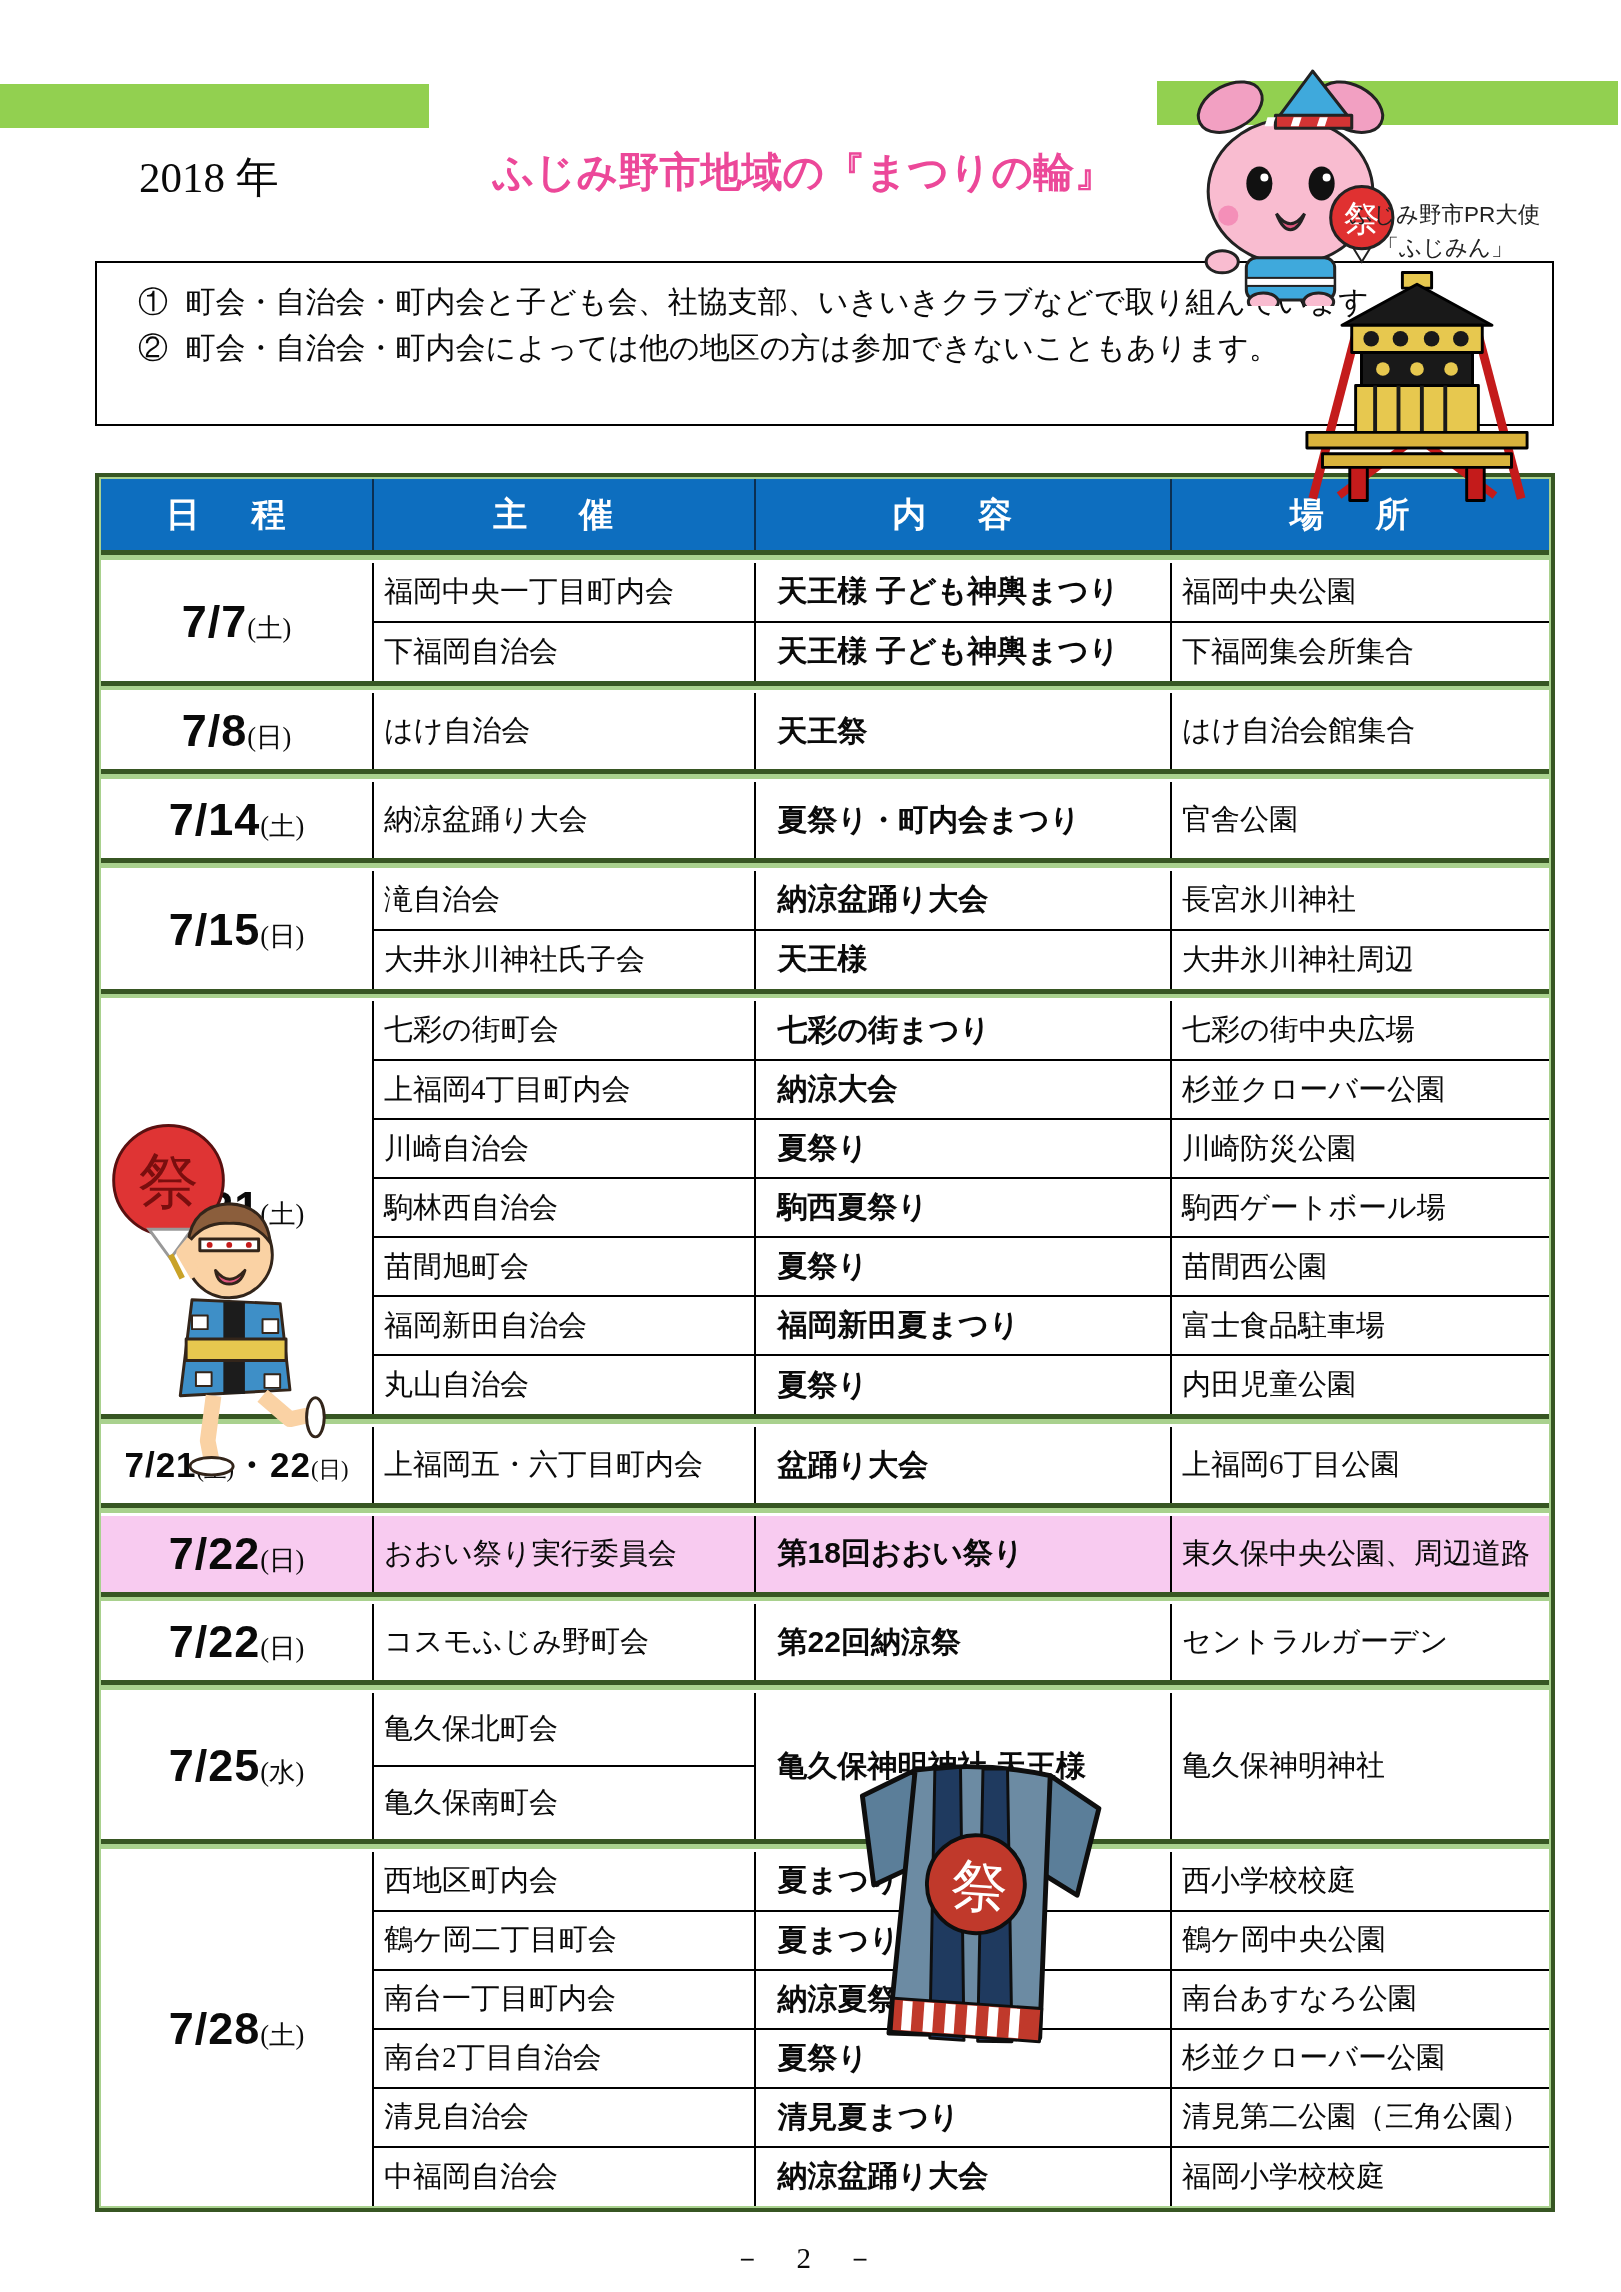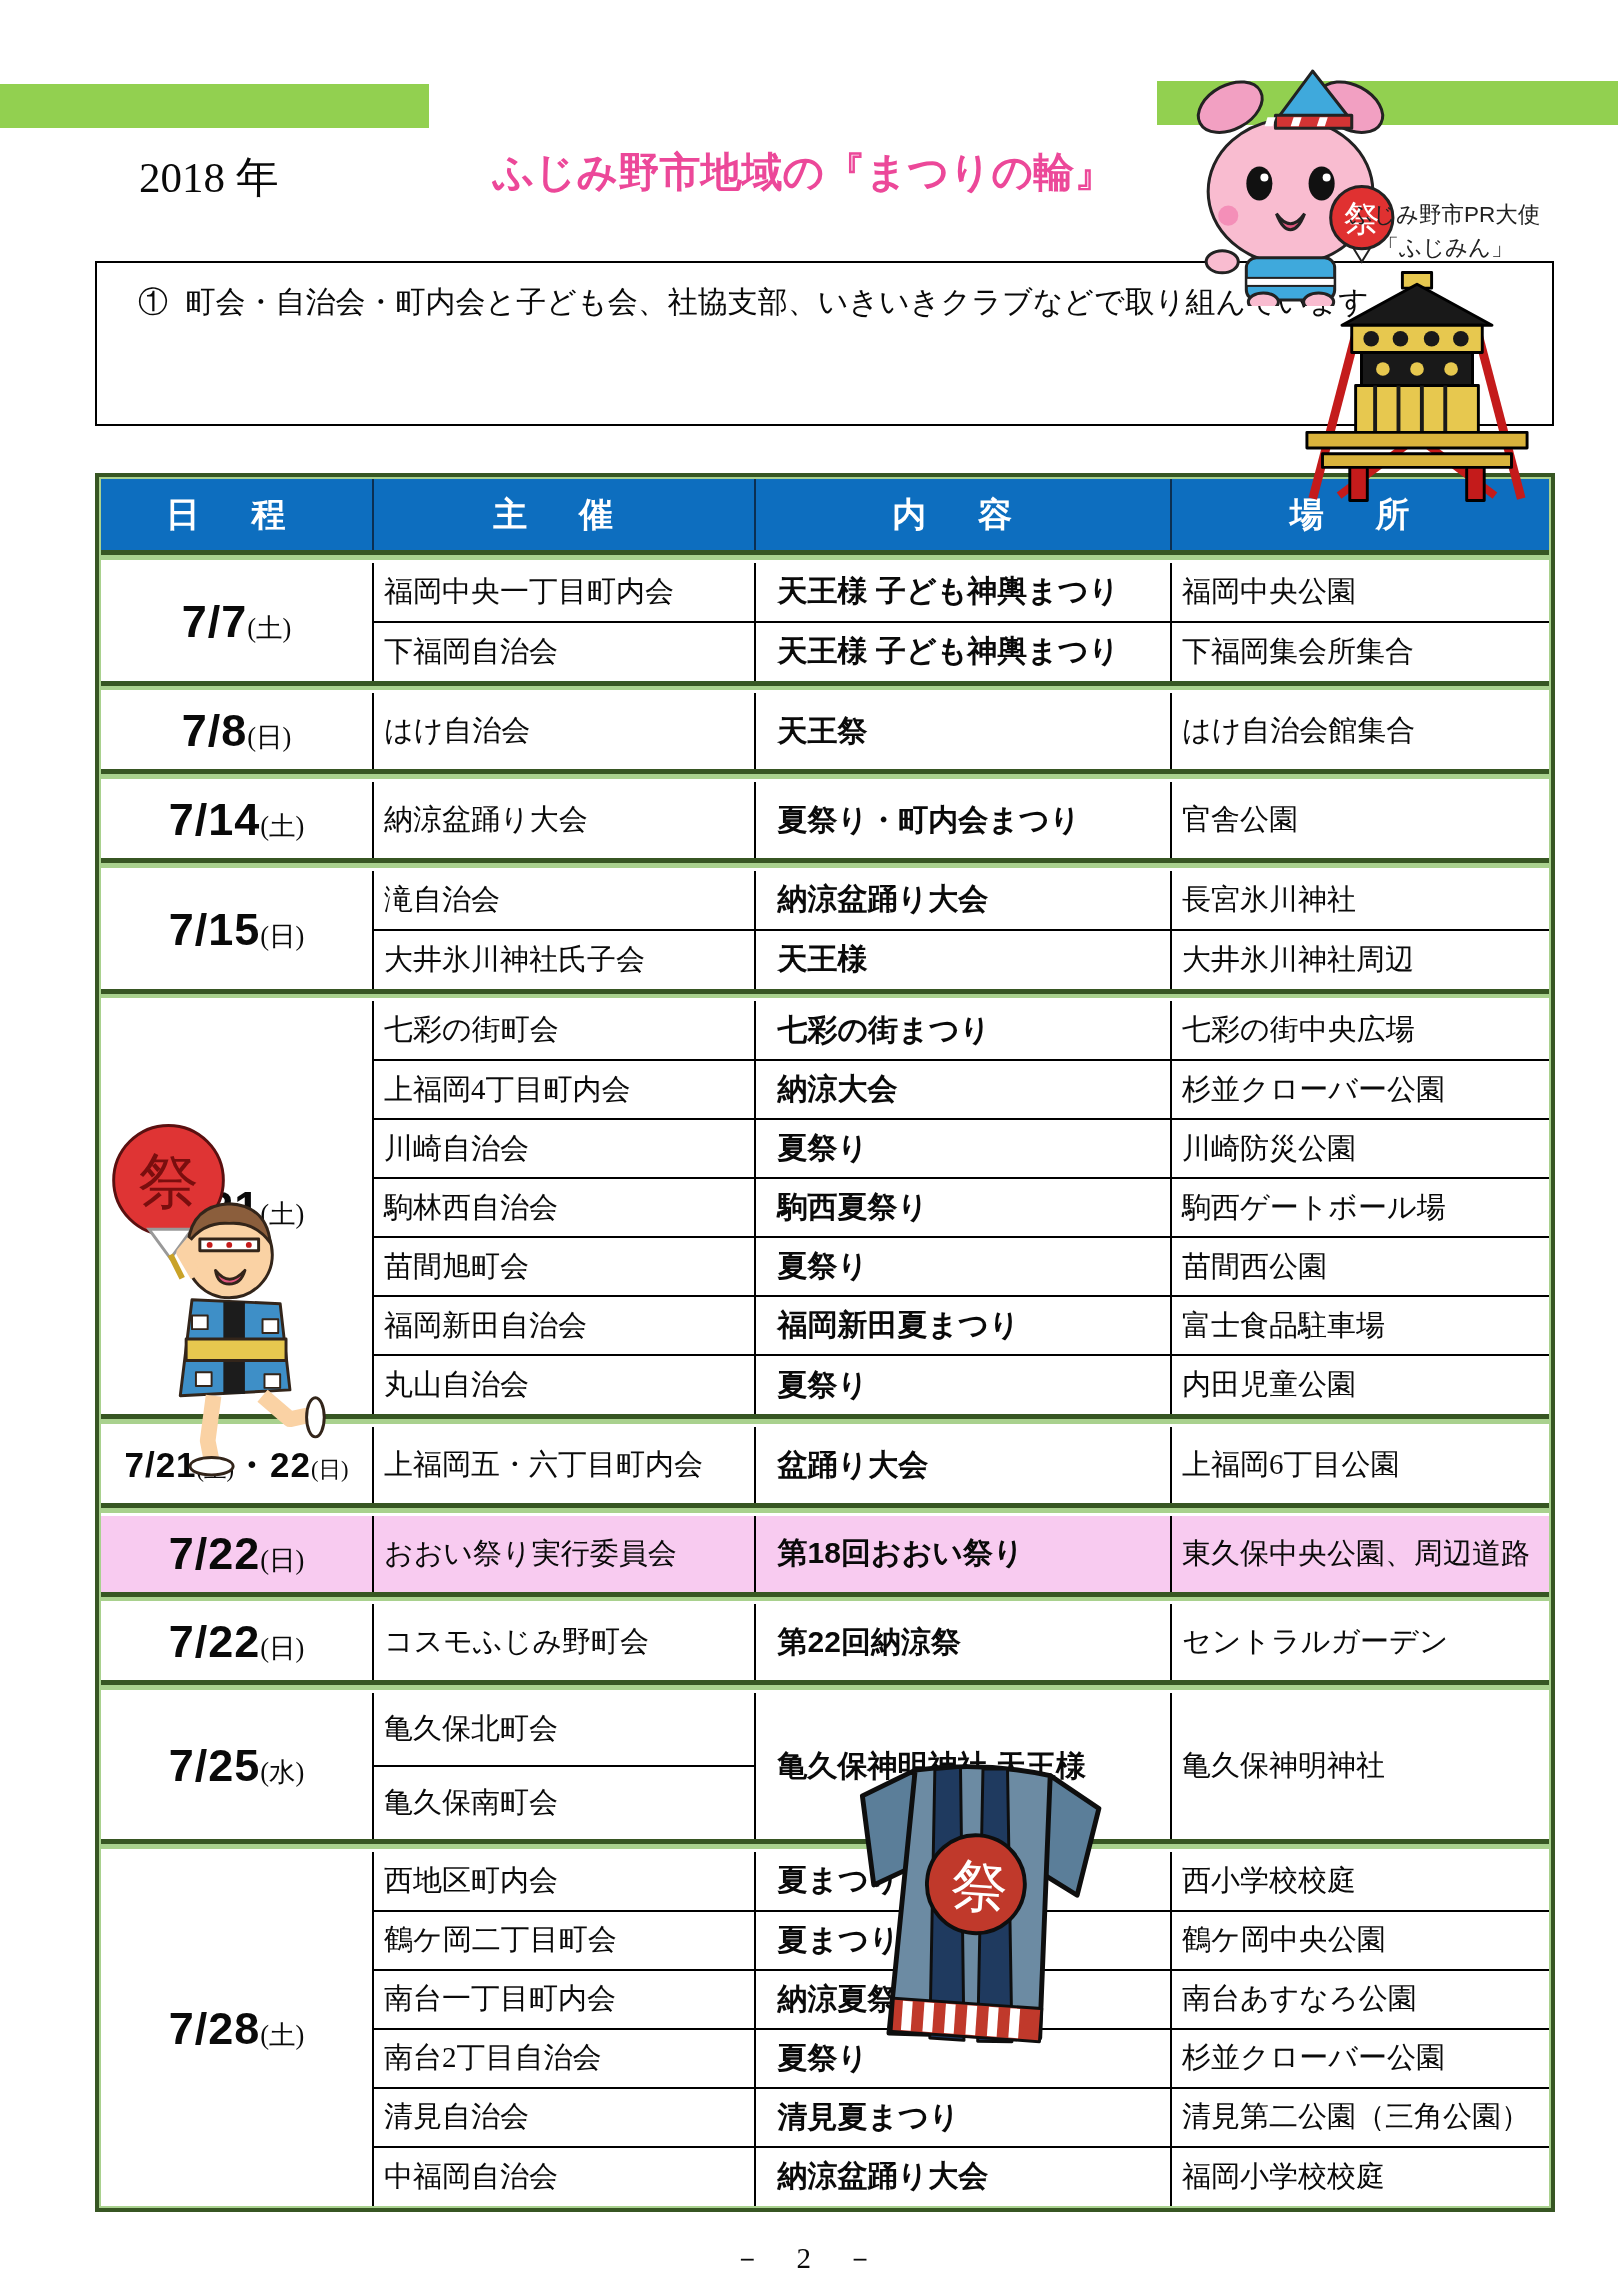--- a/index.html
+++ b/index.html
@@ -129,20 +129,21 @@
   <div class="mascot-caption">
     <div>ふじみ野市PR大使</div>
     <div>「ふじみん」</div>
   </div>
 
   <div class="year">2018 年</div>
   <div class="subtitle">ふじみ野市地域の『まつりの輪』</div>
 
   <div class="notes">
       <div class="note-line"><span class="note-num">①</span><span>町会・自治会・町内会と子ども会、社協支部、いきいきクラブなどで取り組んでいます。</span></div>
+      <div class="note-line"><span class="note-num">②</span><span>町会・自治会・町内会によっては他の地区の方は参加できないこともあります。</span></div>
     </div>
 
   <svg class="mikoshi" viewBox="0 0 310 250">
     <g stroke="#000" stroke-width="3" stroke-linejoin="round">
       <line x1="92" y1="70" x2="48" y2="238" stroke="#C41B1B" stroke-width="9"></line>
       <line x1="218" y1="70" x2="262" y2="238" stroke="#C41B1B" stroke-width="9"></line>
       <line x1="95" y1="130" x2="235" y2="235" stroke="#C41B1B" stroke-width="8"></line>
       <line x1="215" y1="130" x2="75" y2="235" stroke="#C41B1B" stroke-width="8"></line>
       <rect x="140" y="6" width="30" height="16" fill="#E7C84F"></rect>
       <polygon points="155,18 78,60 232,60" fill="#191919"></polygon>

